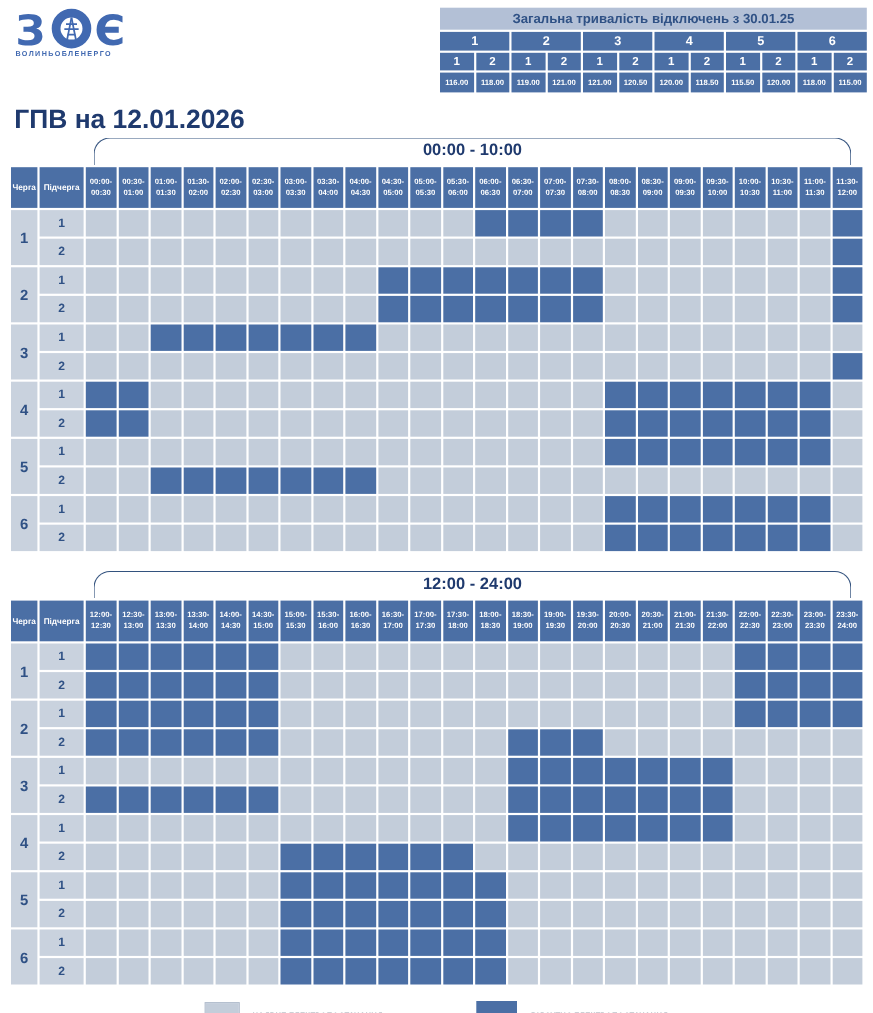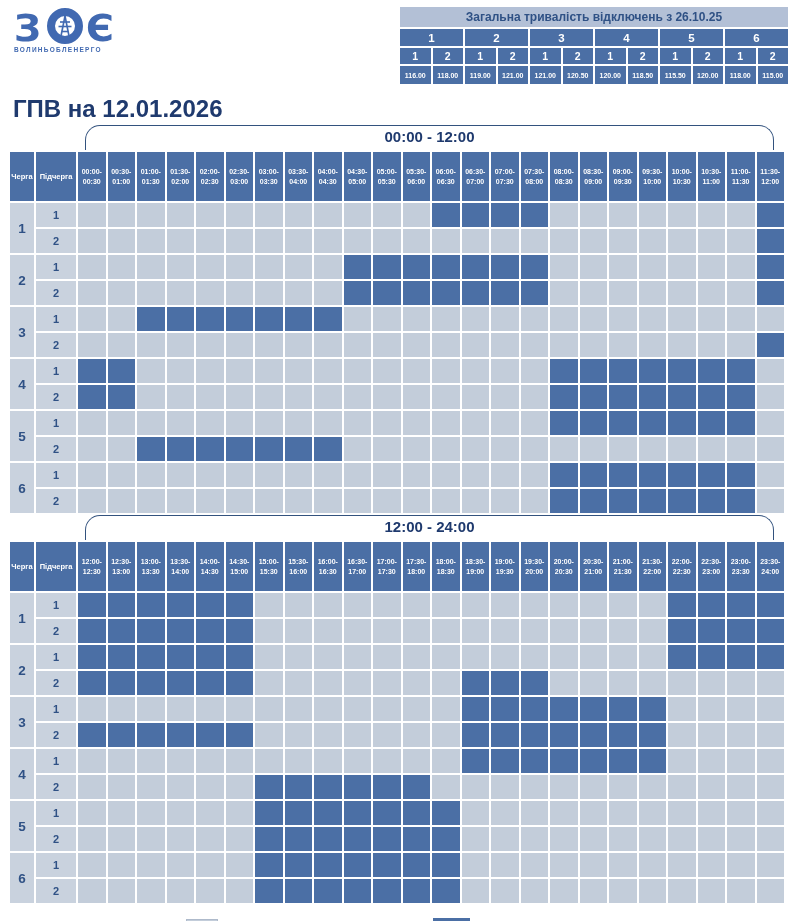--- a/index.html
+++ b/index.html
@@ -14,27 +14,27 @@
   .logo-text{font-size:6.5px;letter-spacing:1.3px;color:var(--brand);margin:-3px 0 0 2px}
   table{border-collapse:separate;border-spacing:2px;background:#fff}
   td,th{padding:0;text-align:center;vertical-align:middle}
   .summary{width:392px;table-layout:fixed}
   .s-title td{background:var(--sum-title-bg);color:var(--label-text);font-size:12px;height:20px}
   .s-q td{background:var(--dark);color:#fff;font-size:11.5px;height:17px}
   .s-sq td{background:var(--dark);color:#fff;font-size:10.5px;height:16px}
   .s-v td{background:var(--dark);color:#fff;font-size:7px;height:18px}
   .page-title{color:var(--navy);font-size:24px;margin:9px 0 2px 13px}
   .sched{margin:0 8px}
-  .sched + .sched{}
+  .sched + .sched{margin-top:16px}
   .brace{position:relative;height:25px;margin:0 12px 0 77px;
          border:1.6px solid #33527E;border-bottom:none;border-radius:15px 15px 0 0}
   .sched-title{position:absolute;left:0;right:0;top:2px;text-align:center;
                font-size:15px;color:var(--navy)}
   .grid{table-layout:fixed;width:778px}
-  .grid thead th{background:var(--dark);color:#fff;font-size:7px;height:49px;
+  .grid thead th{background:var(--dark);color:#fff;font-size:7px;height:37px;
                  white-space:pre-line;line-height:1.3;font-weight:bold}
   .grid thead th.corner{font-size:7.5px}
   .grid tbody tr{height:24px}
   .q-label{background:var(--light-label);color:var(--label-text);font-size:13.5px}
   .sq-label{background:var(--light-label);color:var(--label-text);font-size:11px}
   td.on{background:var(--light)}
   td.off{background:var(--dark)}
   .legend{display:flex;justify-content:center;align-items:center;gap:85px;margin-top:13px}
   .leg-item{display:flex;align-items:center;gap:8px}
   .sw{display:inline-block}
@@ -60,21 +60,21 @@
           <line x1="46.5" y1="21.5" x2="59.5" y2="21.5"></line>
         <line x1="49.5" y1="26.5" x2="56.5" y2="26.5"></line>
       </g>
     </svg>
     <div class="logo-text">ВОЛИНЬОБЛЕНЕРГО</div>
   </div>
 
   <table class="summary">
     <tbody>
         <tr class="s-title">
-          <td colspan="12">Загальна тривалість відключень з 26.10.25</td>
+          <td colspan="12">Загальна тривалість відключень з 30.01.25</td>
         </tr>
     <tr class="s-q" id="sum-q">
           <td colspan="2">1</td>
           <td colspan="2">2</td>
           <td colspan="2">3</td>
           <td colspan="2">4</td>
           <td colspan="2">5</td>
           <td colspan="2">6</td>
         </tr>
     <tr class="s-sq" id="sum-sq">
@@ -106,21 +106,21 @@
           <td>115.00</td>
         </tr>
   </tbody>
     </table>
 </div>
 
 <h1 class="page-title">ГПВ на 12.01.2026</h1>
 
 <section class="sched">
   <div class="brace">
-    <div class="sched-title">00:00 - 12:00</div>
+    <div class="sched-title">00:00 - 10:00</div>
   </div>
   <table class="grid">
     <colgroup>
         <col style="width:24px">
         <col style="width:40px">
       </colgroup>
     <thead>
       <tr class="time-row">
         <th class="corner">Черга</th>
         <th class="corner">Підчерга</th>

